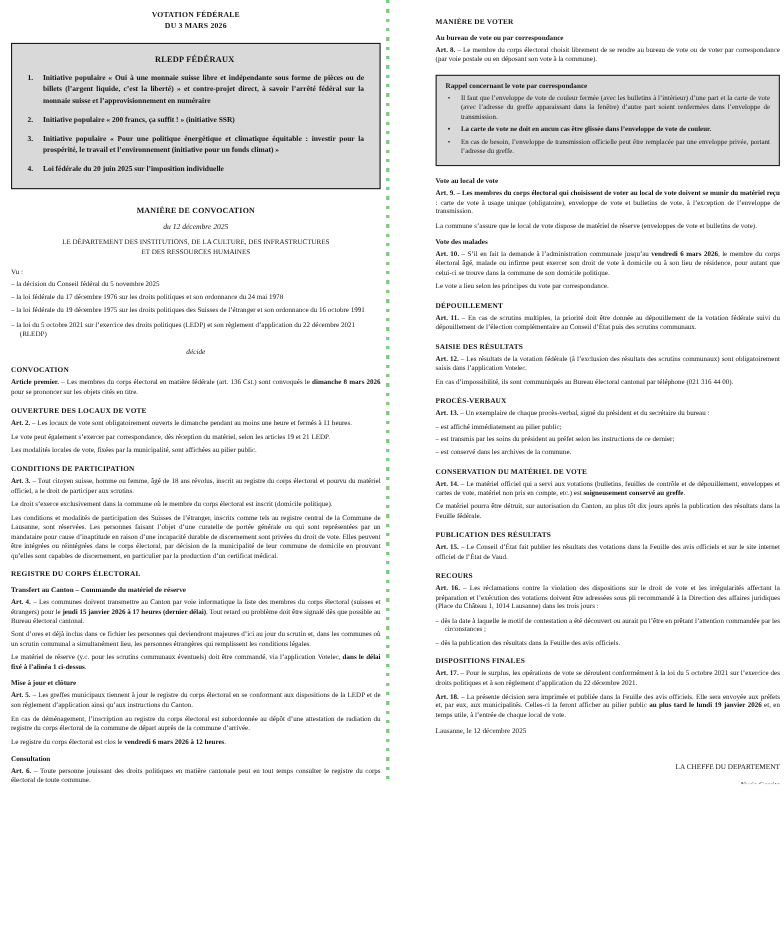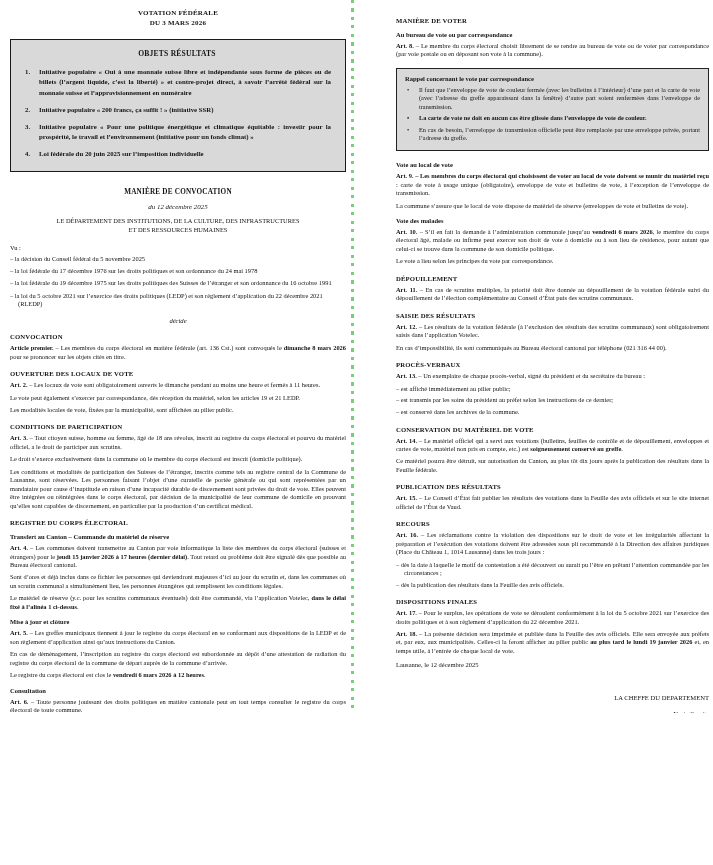--- a/index.html
+++ b/index.html
@@ -46,21 +46,21 @@
 <div class="page">
   <div class="divider" style="--dot: #79cc79;"></div>
 
   <div class="col col-left">
     <div class="doc-header">
       <div>VOTATION FÉDÉRALE</div>
       <div>DU 3 MARS 2026</div>
     </div>
 
     <div class="objets-box">
-      <div class="objets-title">OBJETS RÉSULTATS</div>
+      <div class="objets-title">RLEDP FÉDÉRAUX</div>
       <div id="objets-items">
           <div class="objets-item">
             <div class="objets-num">1.</div>
             <div class="objets-text">Initiative populaire « Oui à une monnaie suisse libre et indépendante sous forme de pièces ou de billets (l’argent liquide, c’est la liberté) » et contre-projet direct, à savoir l’arrêté fédéral sur la monnaie suisse et l’approvisionnement en numéraire</div>
           </div>
           <div class="objets-item">
             <div class="objets-num">2.</div>
             <div class="objets-text">Initiative populaire « 200 francs, ça suffit ! » (initiative SSR)</div>
           </div>
           <div class="objets-item">

